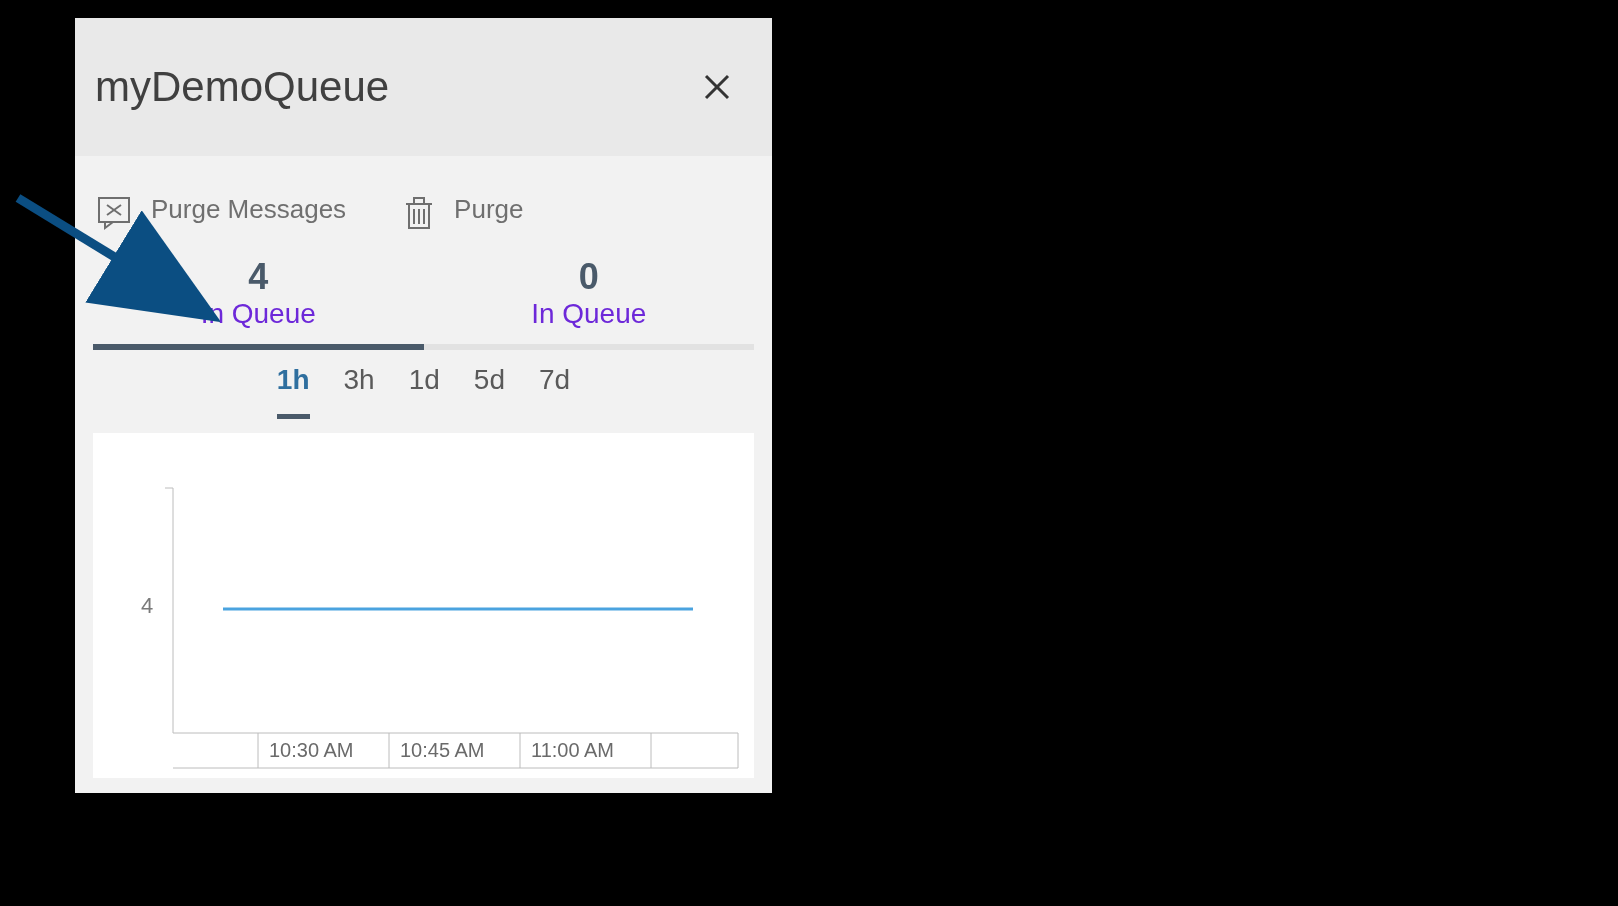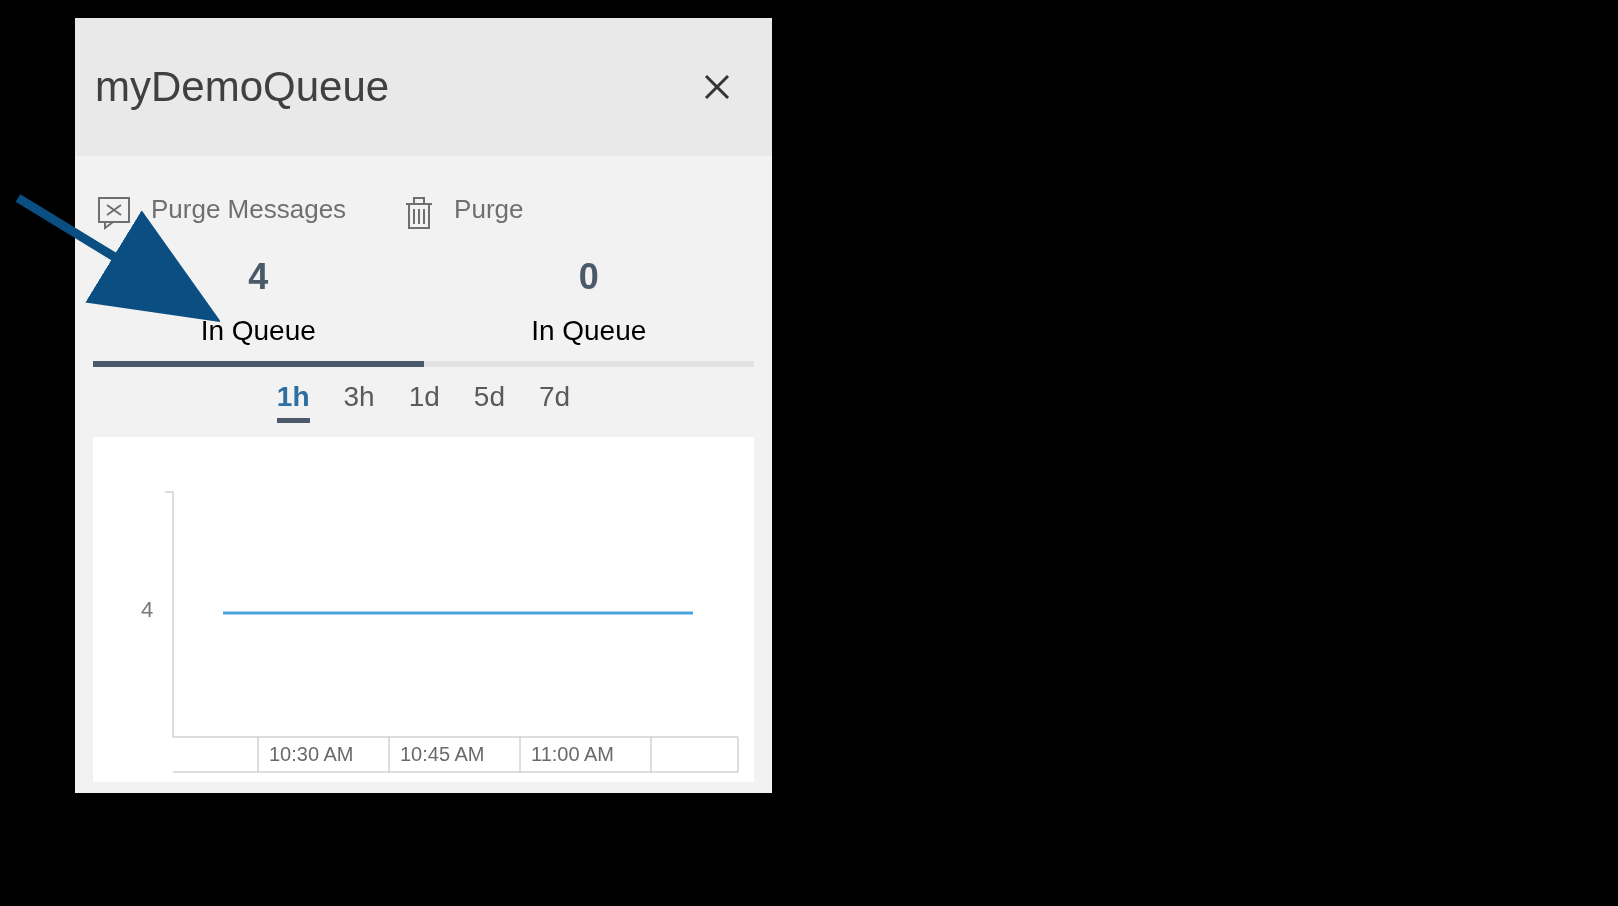--- a/index.html
+++ b/index.html
@@ -6,23 +6,23 @@
   .panel{position:absolute;left:75px;top:18px;width:697px;height:775px;background:#f2f2f2;box-shadow:0 0 4px rgba(0,0,0,.3);}
   .hdr{height:138px;background:#e9e9e9;display:flex;align-items:center;justify-content:space-between;padding:0 40px 0 20px;}
   .hdr-title{font-size:42px;font-weight:400;color:#404040;}
   .close{width:30px;height:30px;display:flex;align-items:center;justify-content:center;cursor:pointer;}
   .toolbar{display:flex;gap:56px;padding:38px 20px 18px 20px;}
   .tool{display:flex;align-items:flex-start;gap:18px;color:#6f6f6f;font-size:26px;cursor:pointer;}
   .metrics{display:flex;padding:0 18px;}
   .metric{flex:1;text-align:center;padding:6px 0 14px 0;border-bottom:6px solid #e2e2e2;cursor:pointer;}
   .metric.active{border-bottom-color:#4a5a6a;}
   .metric-val{font-size:36px;font-weight:600;color:#4a5a6a;}
-  .metric-lbl{font-size:28px;color:#000000;margin-top:17px;}
+  .metric-lbl{font-size:28px;color:#6d28d9;margin-top:0;}
   .ranges{display:flex;justify-content:center;gap:34px;font-size:28px;padding:14px 0 10px 0;}
-  .range{color:#5a5a5a;padding-bottom:5px;cursor:pointer;}
+  .range{color:#5a5a5a;padding-bottom:18px;cursor:pointer;}
   .range.active{color:#2f6f9f;font-weight:700;border-bottom:5px solid #4a5a6a;}
   .chart-wrap{margin:4px 18px 0 18px;background:#fff;height:345px;position:relative;}
   .chart-svg{position:absolute;left:0;top:0;}
   .annotation{position:absolute;left:10px;top:190px;pointer-events:none;}
 </style>
 </head>
 <body>
 
 <div class="panel">
 

